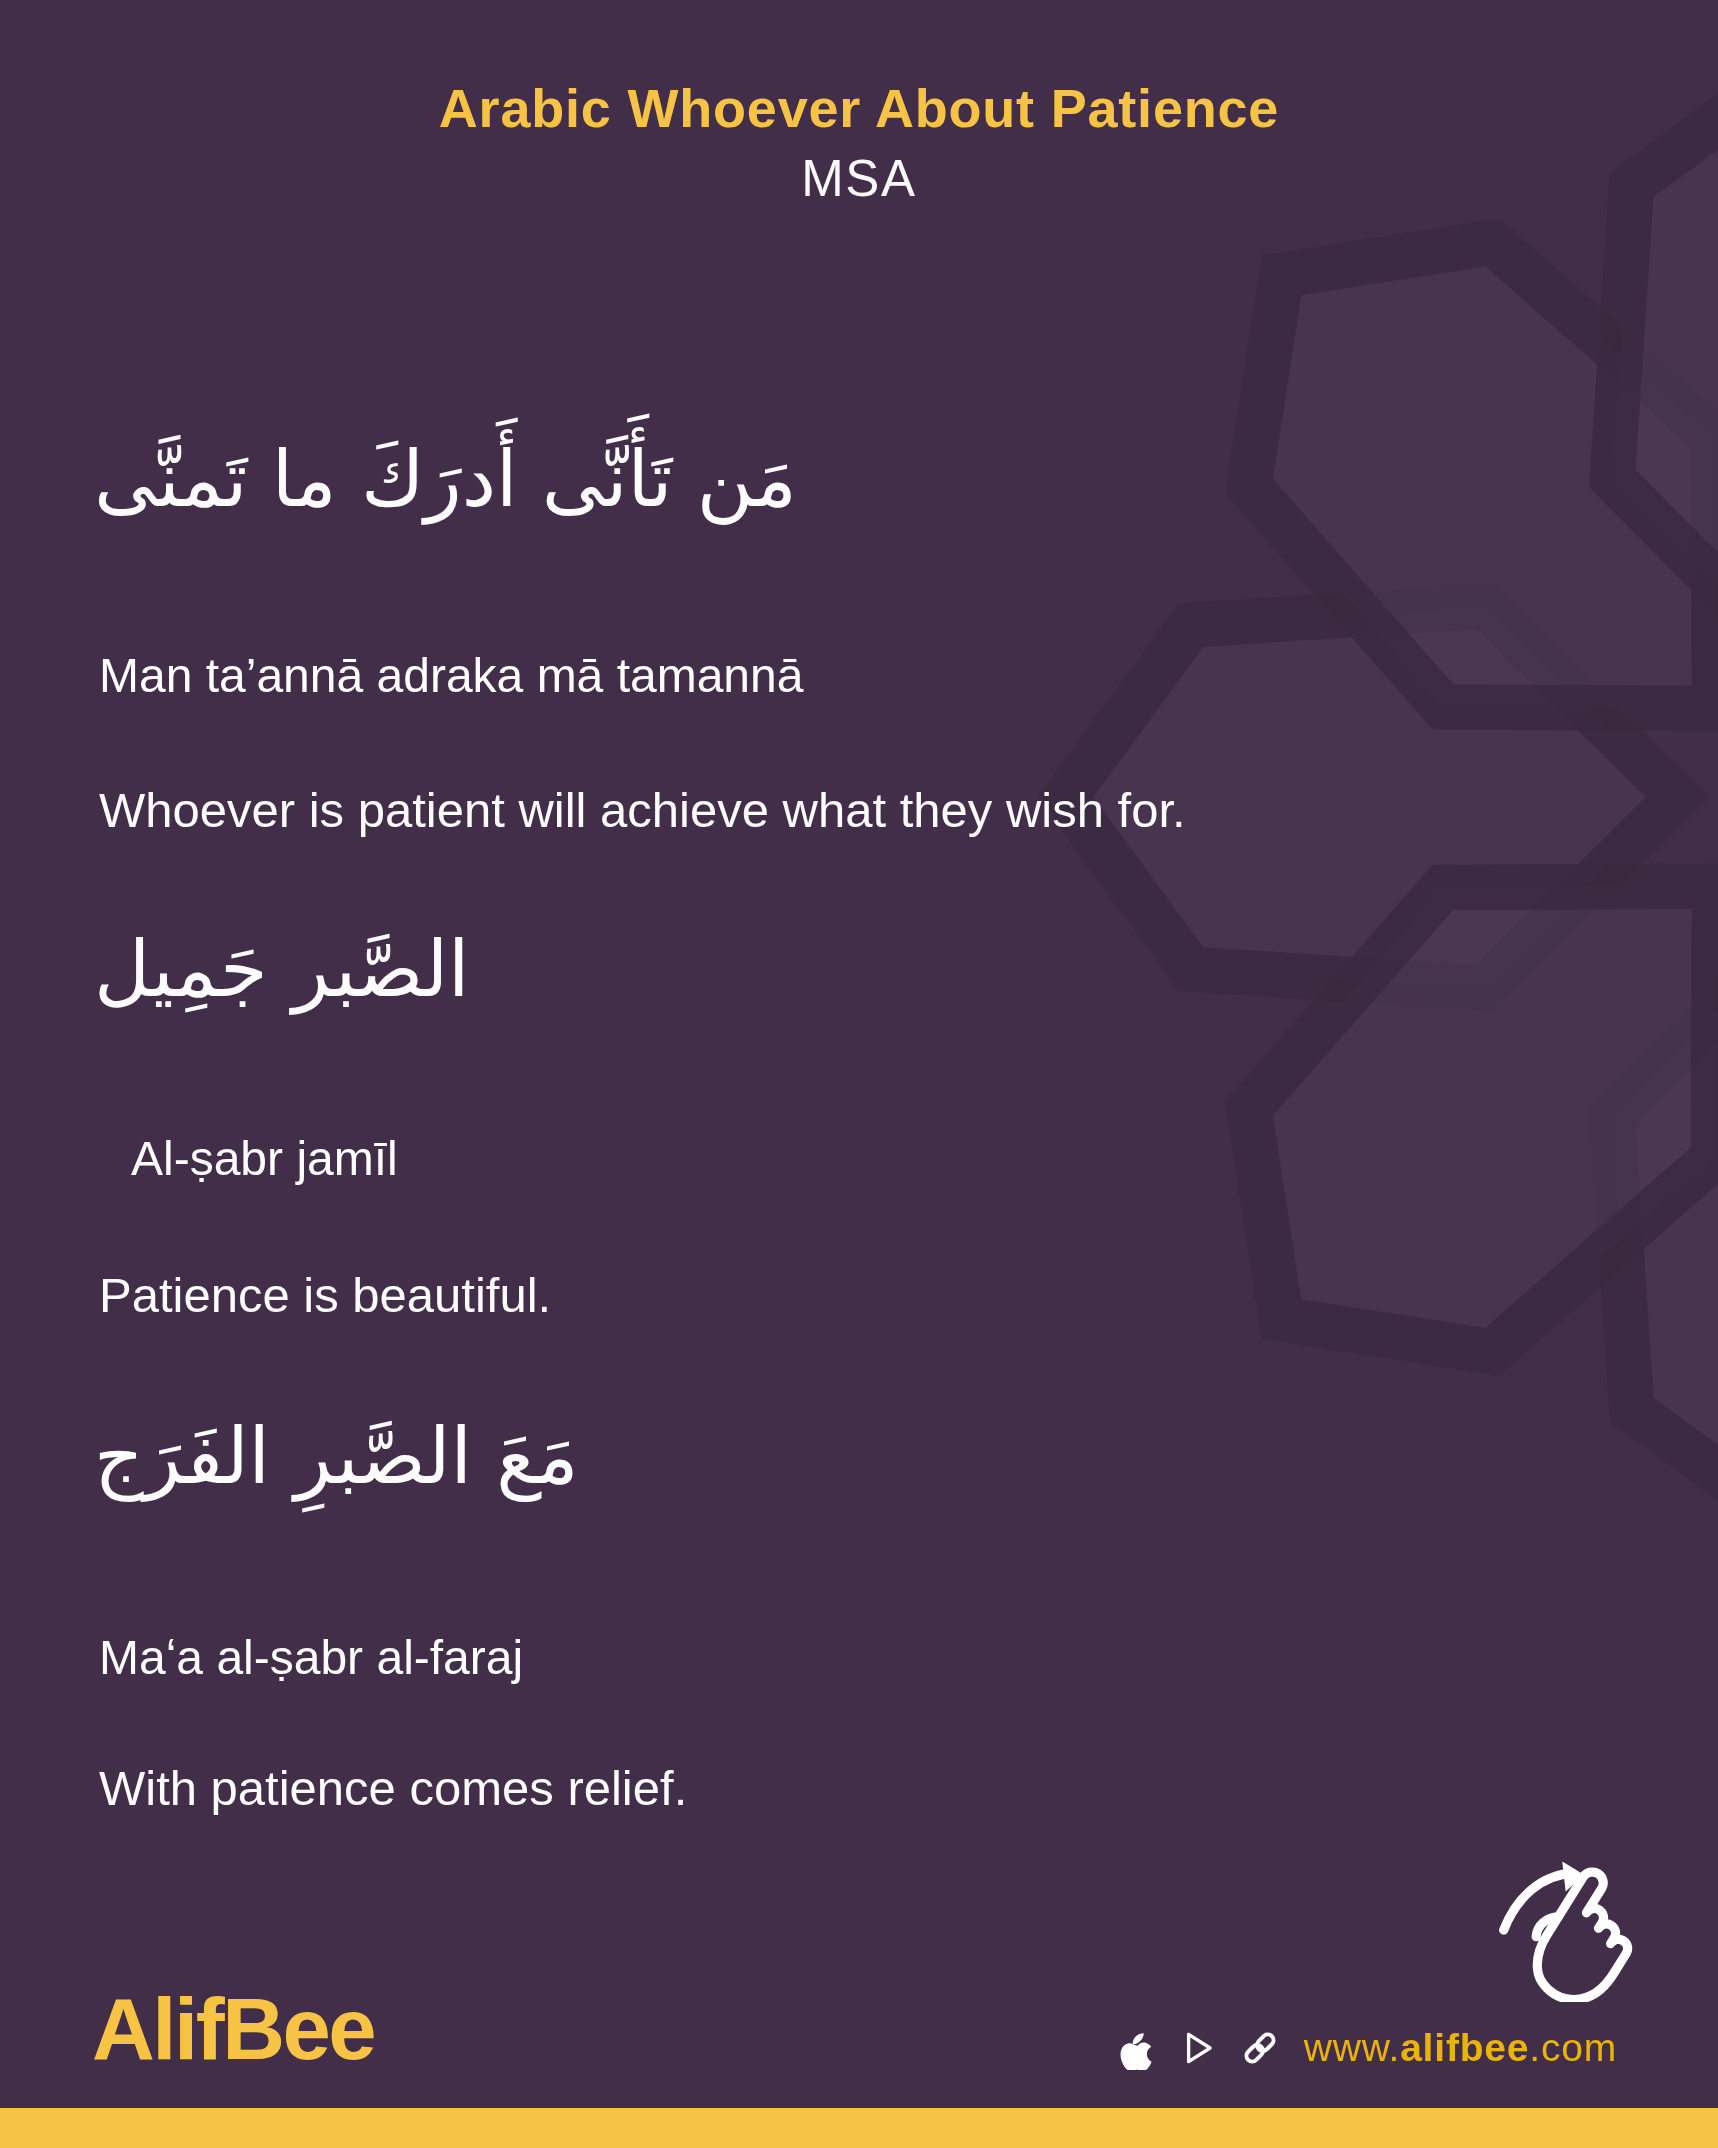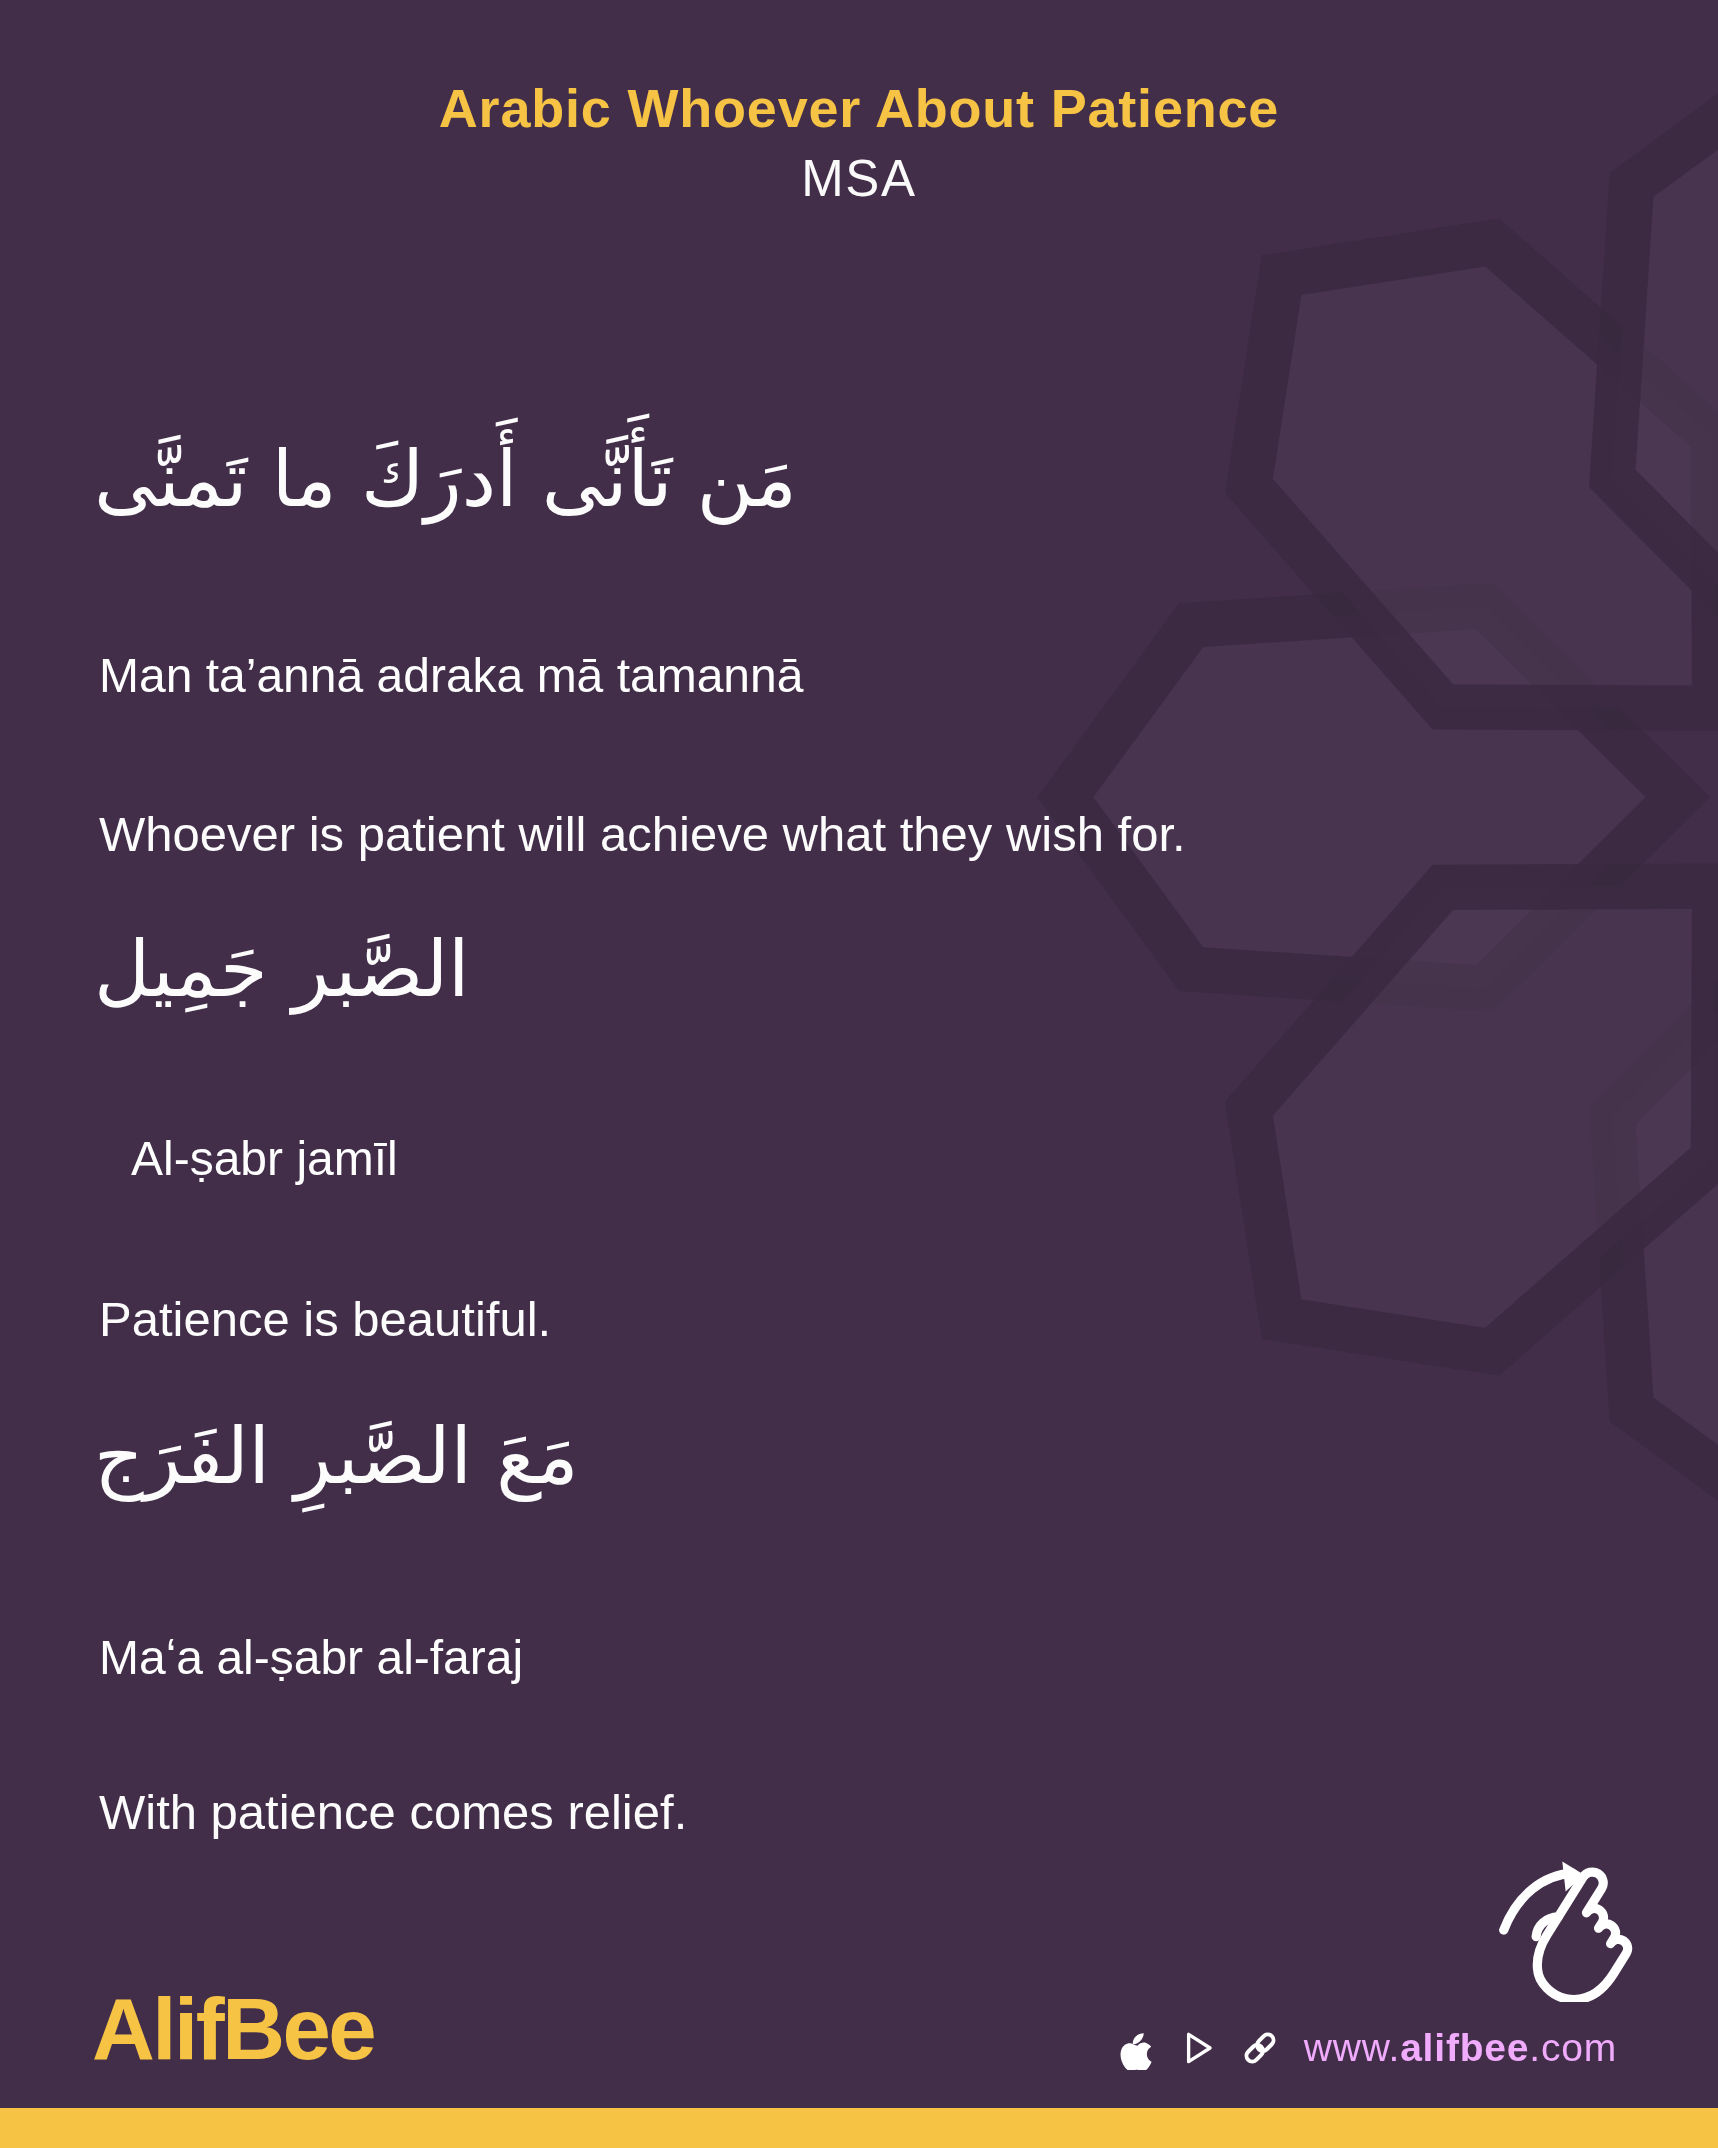--- a/index.html
+++ b/index.html
@@ -32,35 +32,35 @@
     white-space:nowrap;
   }
   .translit{
     position:absolute;left:99px;
     color:#ffffff;font-weight:500;
     font-size:48px;white-space:nowrap;
   }
   .english{
     position:absolute;left:99px;
     color:#fdfcfd;font-weight:400;
-    font-size:49px;white-space:nowrap;margin-top:24px;
+    font-size:49px;white-space:nowrap;
   }
   .a1{top:418px;} .t1{top:648px;} .e1{top:782px;}
   .a2{top:908px;} .t2{top:1131px;margin-left:32px;} .e2{top:1267px;}
   .a3{top:1395px;} .t3{top:1630px;} .e3{top:1760px;}
 
   .logo{
     position:absolute;left:92px;top:1979px;
     color:#f6c344;font-size:87px;font-weight:800;
     letter-spacing:-2.5px;
   }
   .footer-right{
     position:absolute;right:101px;top:2026px;
     display:flex;align-items:center;gap:22px;
-    color:#f0abfc;font-size:39px;
+    color:#eab308;font-size:39px;
   }
   .footer-right .icon{display:flex;align-items:center;justify-content:center;}
   .website{white-space:nowrap;letter-spacing:0.8px;}
   .website b{font-weight:700;}
   .swipe{position:absolute;left:1492px;top:1843px;width:159px;height:159px;}
   .bottom-bar{
     position:absolute;left:0;top:2108px;width:1718px;height:40px;
     background:#f6c344;
   }
 </style>

